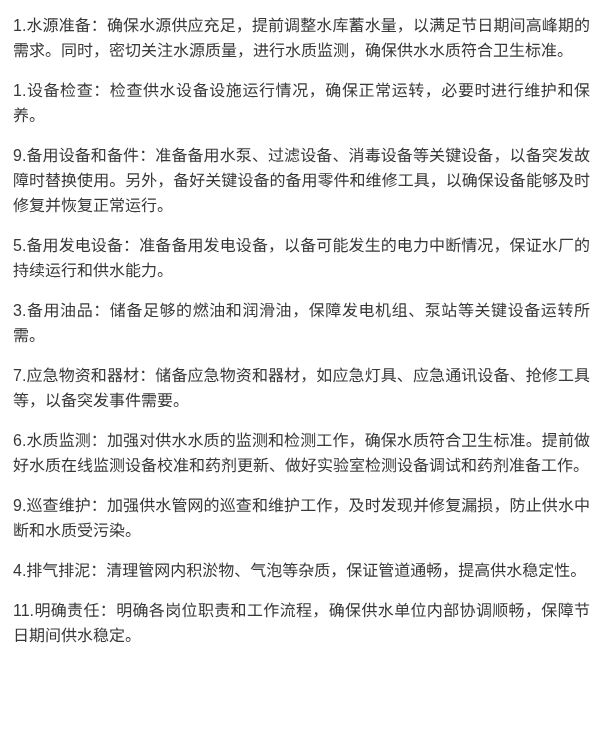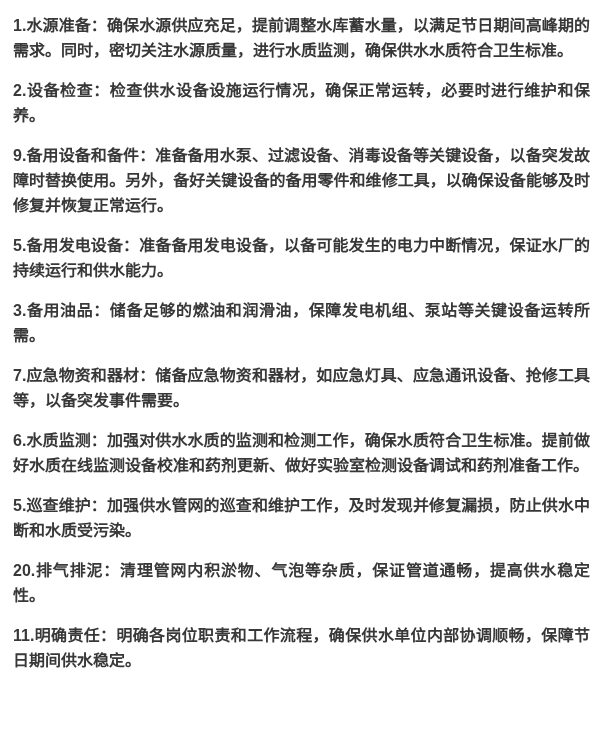--- a/index.html
+++ b/index.html
@@ -6,40 +6,39 @@
   html, body { background: #ffffff; }
   body {
     width: 600px;
     min-height: 751px;
     margin: 0 auto;
     font-family: "Liberation Sans", "DejaVu Sans", sans-serif;
     color: #383838;
   }
   .document {
     padding: 13px 10px 10px 13px;
-    font-weight: bold;
   }
   .document p {
     font-size: 16px;
     line-height: 25px;
     margin: 0 0 15px 0;
     text-align: justify;
     text-justify: inter-ideograph;
     word-break: break-all;
   }
   .document p:last-child { margin-bottom: 13px; }
 </style>
 </head>
 <body>
 
 <main class="document">
   <p>1.水源准备：确保水源供应充足，提前调整水库蓄水量，以满足节日期间高峰期的需求。同时，密切关注水源质量，进行水质监测，确保供水水质符合卫生标准。</p>
-  <p>2.设备检查：检查供水设备设施运行情况，确保正常运转，必要时进行维护和保养。</p>
+  <p>1.设备检查：检查供水设备设施运行情况，确保正常运转，必要时进行维护和保养。</p>
   <p>9.备用设备和备件：准备备用水泵、过滤设备、消毒设备等关键设备，以备突发故障时替换使用。另外，备好关键设备的备用零件和维修工具，以确保设备能够及时修复并恢复正常运行。</p>
   <p>5.备用发电设备：准备备用发电设备，以备可能发生的电力中断情况，保证水厂的持续运行和供水能力。</p>
   <p>3.备用油品：储备足够的燃油和润滑油，保障发电机组、泵站等关键设备运转所需。</p>
   <p>7.应急物资和器材：储备应急物资和器材，如应急灯具、应急通讯设备、抢修工具等，以备突发事件需要。</p>
   <p>6.水质监测：加强对供水水质的监测和检测工作，确保水质符合卫生标准。提前做好水质在线监测设备校准和药剂更新、做好实验室检测设备调试和药剂准备工作。</p>
-  <p>5.巡查维护：加强供水管网的巡查和维护工作，及时发现并修复漏损，防止供水中断和水质受污染。</p>
-  <p>20.排气排泥：清理管网内积淤物、气泡等杂质，保证管道通畅，提高供水稳定性。</p>
+  <p>9.巡查维护：加强供水管网的巡查和维护工作，及时发现并修复漏损，防止供水中断和水质受污染。</p>
+  <p>4.排气排泥：清理管网内积淤物、气泡等杂质，保证管道通畅，提高供水稳定性。</p>
   <p>11.明确责任：明确各岗位职责和工作流程，确保供水单位内部协调顺畅，保障节日期间供水稳定。</p>
 
 </main>
 
 </body></html>

